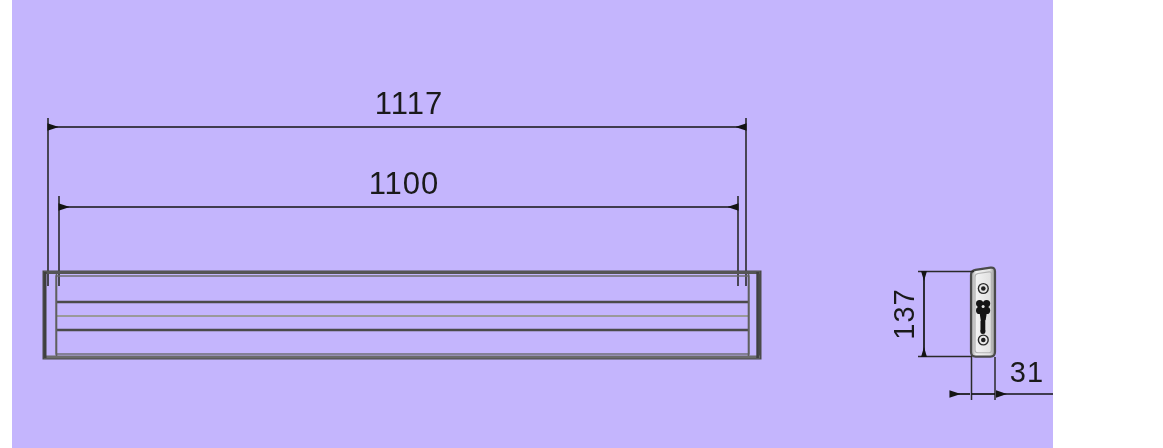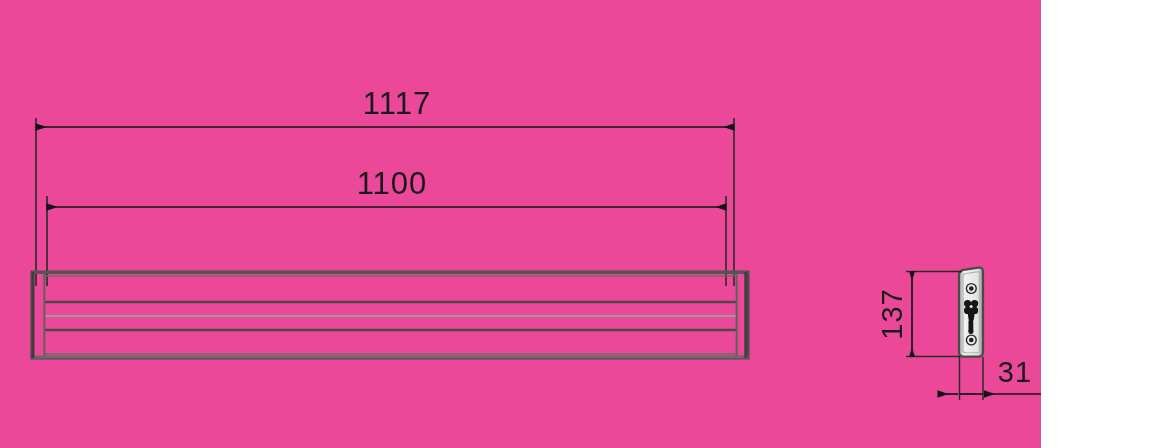--- a/index.html
+++ b/index.html
@@ -7,22 +7,23 @@
     padding: 0;
     background: #ffffff;
   }
   body {
     font-family: "Liberation Sans", sans-serif;
   }
   #drawing-canvas {
     position: relative;
     width: 1041px;
     height: 448px;
-    background: #ec4899;
+    background: #c4b5fd;
     overflow: hidden;
+    margin-left: 12px;
   }
   #drawing-svg {
     position: absolute;
     top: 0;
     left: 0;
     width: 1163px;
     height: 448px;
   }
   .dim-text {
     font-family: "Liberation Sans", sans-serif;

